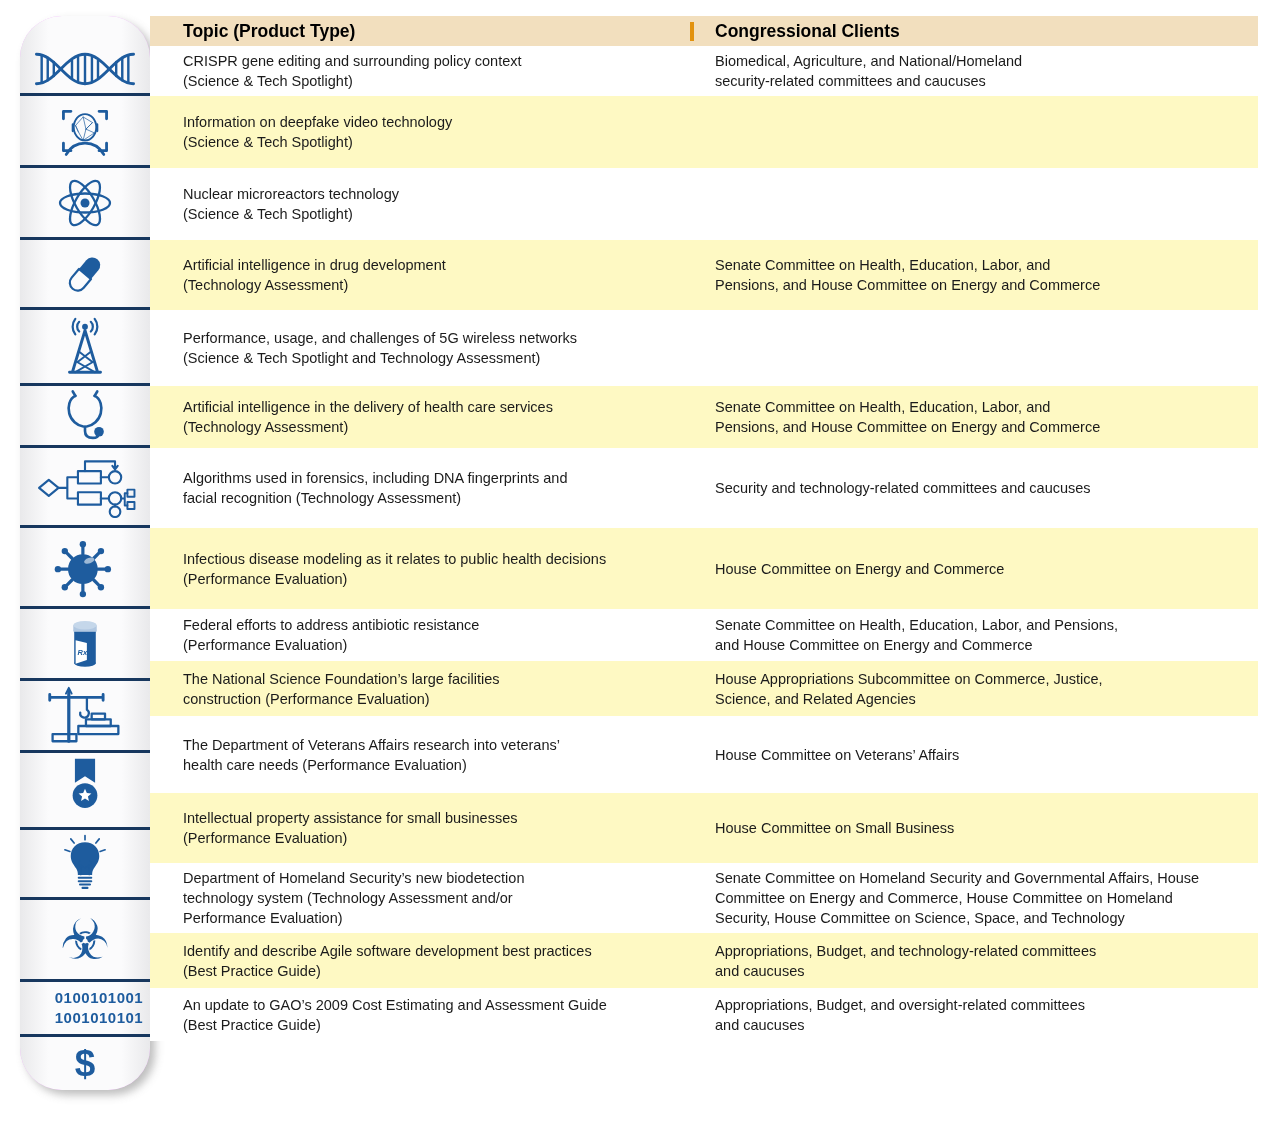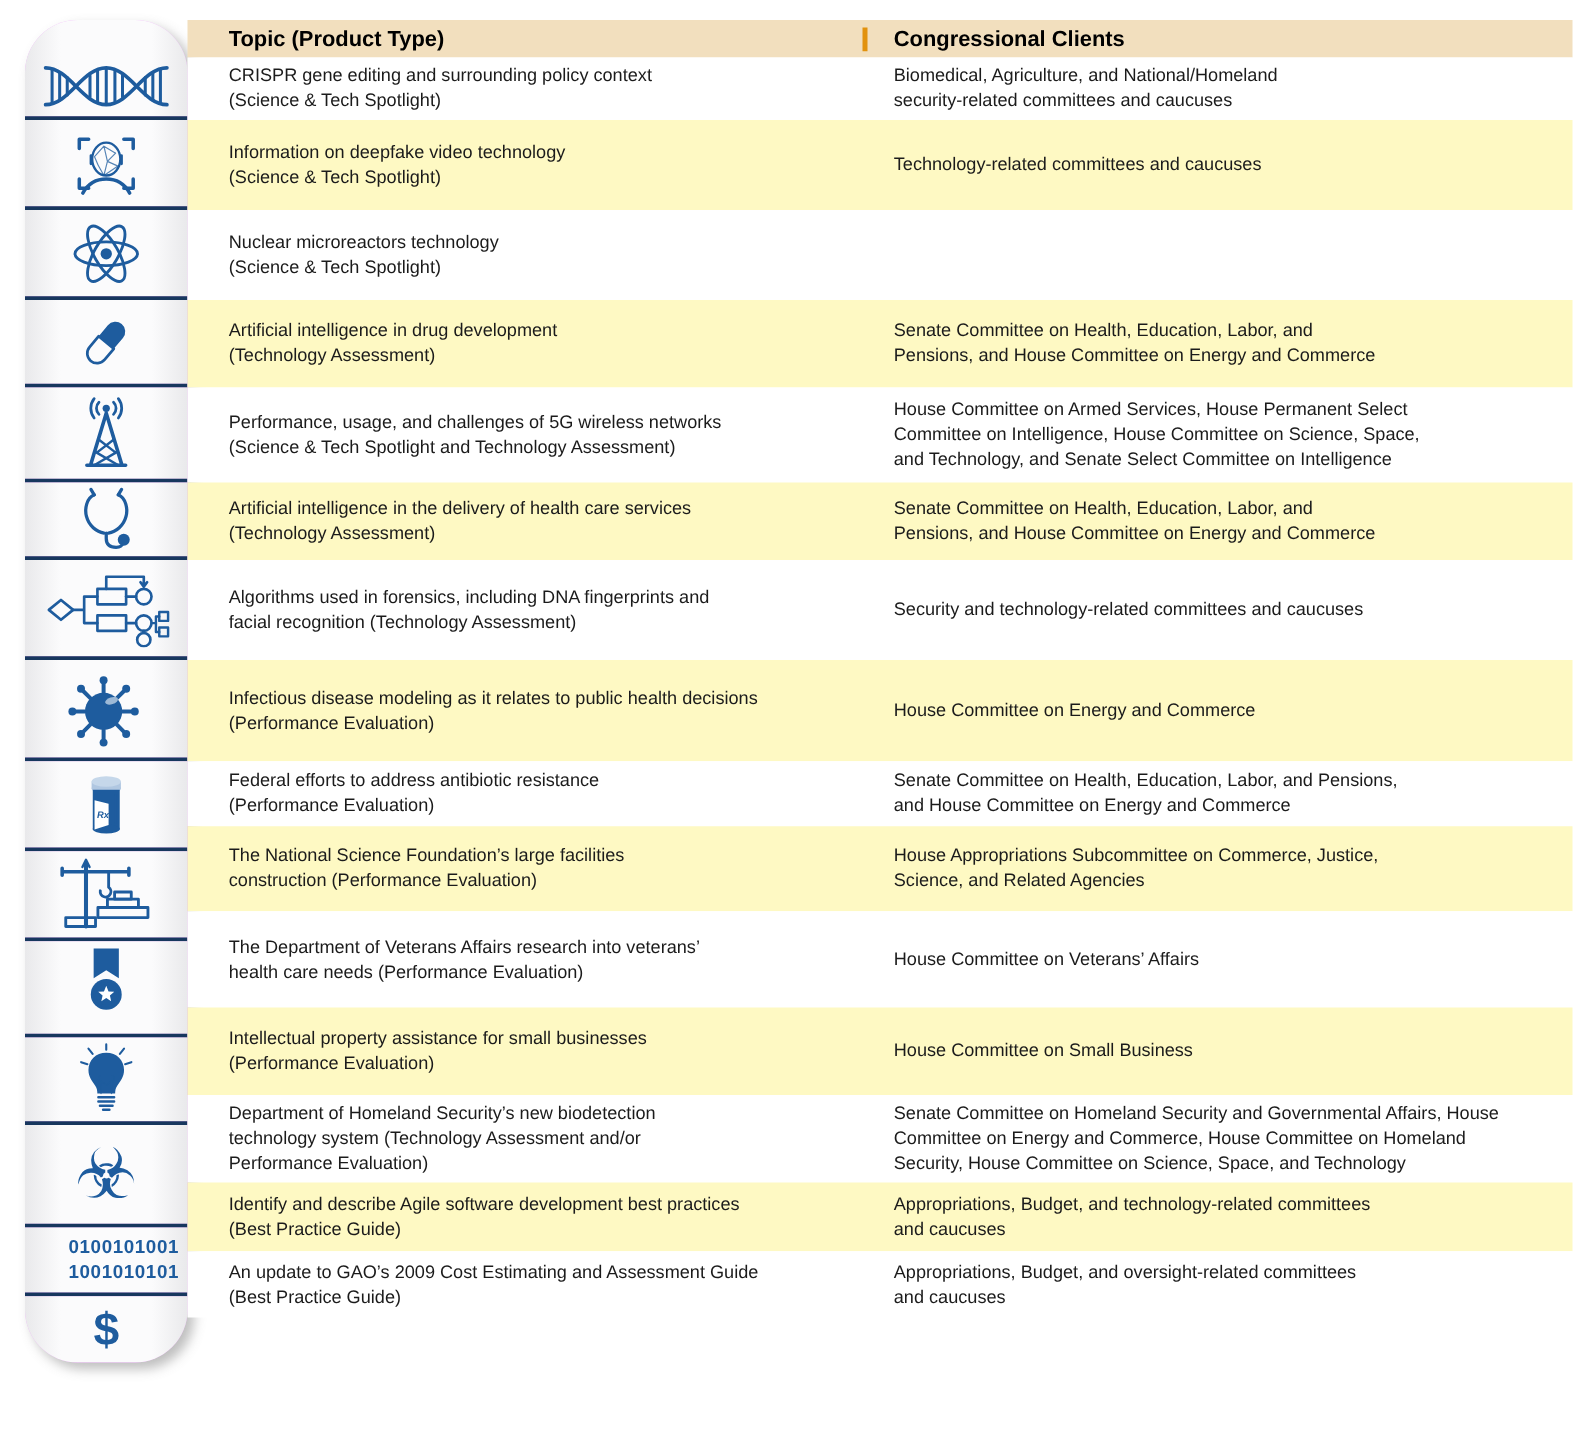--- a/index.html
+++ b/index.html
@@ -14,21 +14,21 @@
   .accent{width:4px;height:19px;background:#e2920e;}
   .th-clients{padding-left:21px;}
 
   .row{display:flex;align-items:center;font-size:14.5px;line-height:20px;}
   .row:nth-child(odd of .row){background:#fff;}
   .row.even{background:#fef9c3;}
   .cell-topic{width:565px;padding-left:33px;padding-right:24px;box-sizing:border-box;white-space:pre-line;}
   .cell-clients{flex:1;padding-right:8px;white-space:pre-line;}
 
   .r1{height:50px}.r2{height:72px}.r3{height:72px}.r4{height:70px}.r5{height:76px}
-  .r6{height:62px}.r7{height:80px}.r8{height:81px}.r9{height:52px}.r10{height:68px}
+  .r6{height:62px}.r7{height:80px}.r8{height:81px}.r9{height:52px}.r10{height:55px}
   .r11{height:77px}.r12{height:70px}.r13{height:70px}.r14{height:55px}.r15{height:53px}
 
   
   .rail{position:absolute;left:20px;top:16px;width:130px;height:1074px;
         border-radius:42px;overflow:hidden;background:#f0abfc;
         box-shadow:5px 5px 9px rgba(110,110,110,.45);}
   .icell{box-sizing:border-box;display:flex;align-items:center;justify-content:center;
          border-bottom:3px solid #17375e;
          background:linear-gradient(90deg,#e9e9eb 0%,#fbfbfc 22%,#fbfbfc 78%,#e9e9eb 100%);}
   .icell.last{border-bottom:none;}
@@ -215,38 +215,34 @@
 
     <div class="row r1">
       <div class="cell-topic">CRISPR gene editing and surrounding policy context
 (Science &amp; Tech Spotlight)</div>
       <div class="cell-clients">Biomedical, Agriculture, and National/Homeland
 security-related committees and caucuses</div>
     </div>
     <div class="row r2 even">
       <div class="cell-topic">Information on deepfake video technology
 (Science &amp; Tech Spotlight)</div>
-      <div class="cell-clients">Technology-related committees and caucuses</div>
     </div>
     <div class="row r3">
       <div class="cell-topic">Nuclear microreactors technology
 (Science &amp; Tech Spotlight)</div>
     </div>
     <div class="row r4 even">
       <div class="cell-topic">Artificial intelligence in drug development
 (Technology Assessment)</div>
       <div class="cell-clients">Senate Committee on Health, Education, Labor, and
 Pensions, and House Committee on Energy and Commerce</div>
     </div>
     <div class="row r5">
       <div class="cell-topic">Performance, usage, and challenges of 5G wireless networks
 (Science &amp; Tech Spotlight and Technology Assessment)</div>
-      <div class="cell-clients">House Committee on Armed Services, House Permanent Select
-Committee on Intelligence, House Committee on Science, Space,
-and Technology, and Senate Select Committee on Intelligence</div>
     </div>
     <div class="row r6 even">
       <div class="cell-topic">Artificial intelligence in the delivery of health care services
 (Technology Assessment)</div>
       <div class="cell-clients">Senate Committee on Health, Education, Labor, and
 Pensions, and House Committee on Energy and Commerce</div>
     </div>
     <div class="row r7">
       <div class="cell-topic">Algorithms used in forensics, including DNA fingerprints and
 facial recognition (Technology Assessment)</div>

